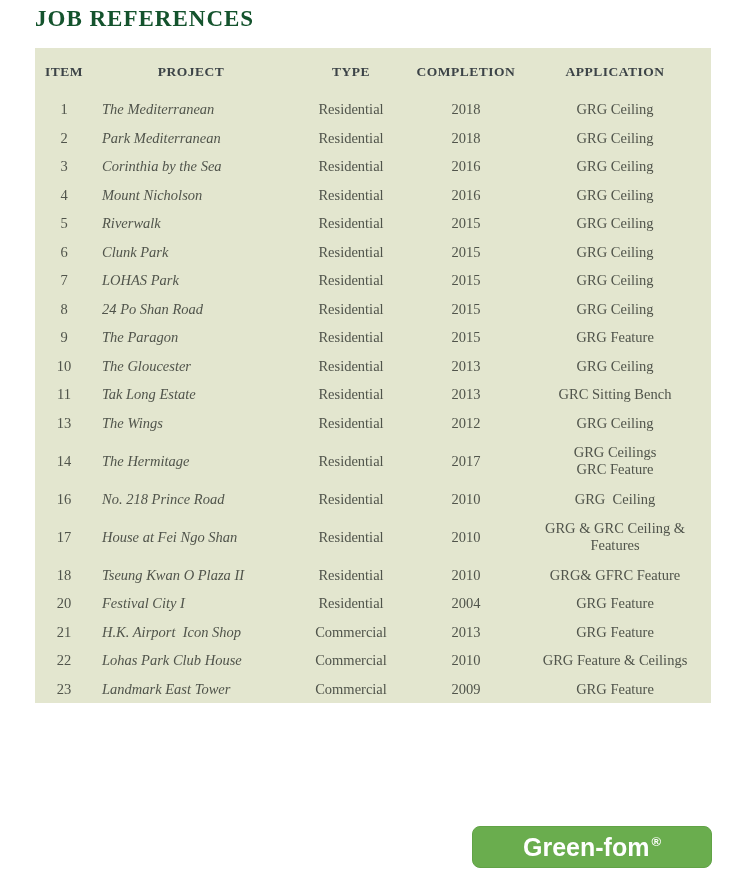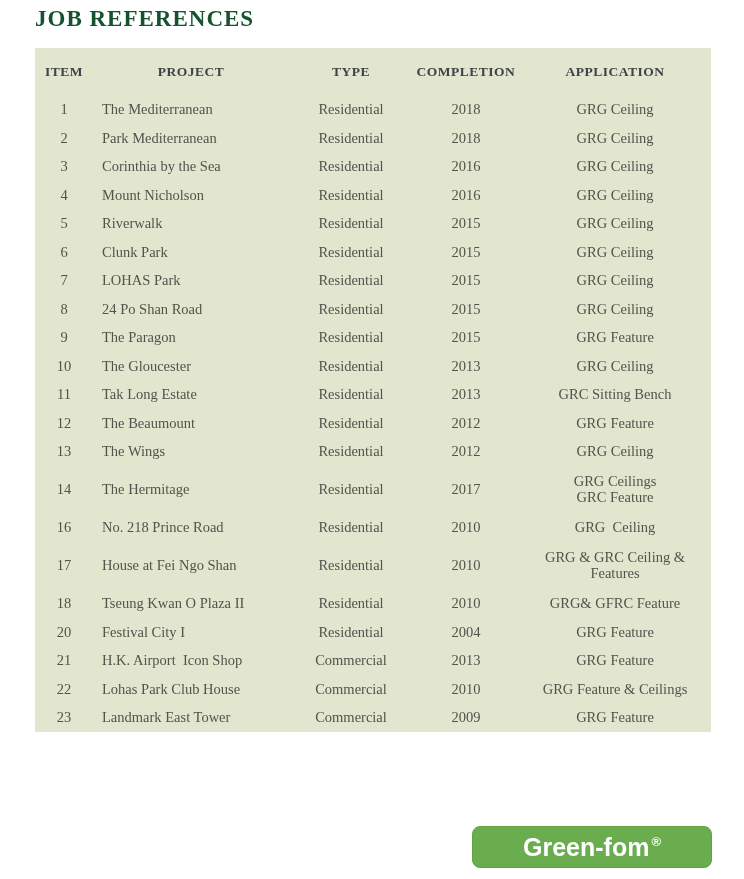--- a/index.html
+++ b/index.html
@@ -53,20 +53,21 @@
     color: #50544b;
     text-align: center;
     vertical-align: middle;
     line-height: 16.5px;
     white-space: pre-wrap;
   }
   .ref-table tr.tall td { height: 47.5px; }
   .ref-table td.col-project {
     text-align: left;
     padding-left: 9px;
+    font-style: italic;
   }
   .brand-button {
     position: absolute;
     left: 472px;
     top: 826px;
     width: 240px;
     height: 42px;
     background: #6aad4e;
     border: 1px solid #61a346;
     border-radius: 8px;
@@ -182,27 +183,20 @@
           <td class="col-application">GRG Ceiling</td>
         </tr>
         <tr>
           <td class="col-item">11</td>
           <td class="col-project">Tak Long Estate</td>
           <td class="col-type">Residential</td>
           <td class="col-completion">2013</td>
           <td class="col-application">GRC Sitting Bench</td>
         </tr>
         <tr>
-          <td class="col-item">12</td>
-          <td class="col-project">The Beaumount</td>
-          <td class="col-type">Residential</td>
-          <td class="col-completion">2012</td>
-          <td class="col-application">GRG Feature</td>
-        </tr>
-        <tr>
           <td class="col-item">13</td>
           <td class="col-project">The Wings</td>
           <td class="col-type">Residential</td>
           <td class="col-completion">2012</td>
           <td class="col-application">GRG Ceiling</td>
         </tr>
         <tr class="tall">
           <td class="col-item">14</td>
           <td class="col-project">The Hermitage</td>
           <td class="col-type">Residential</td>

